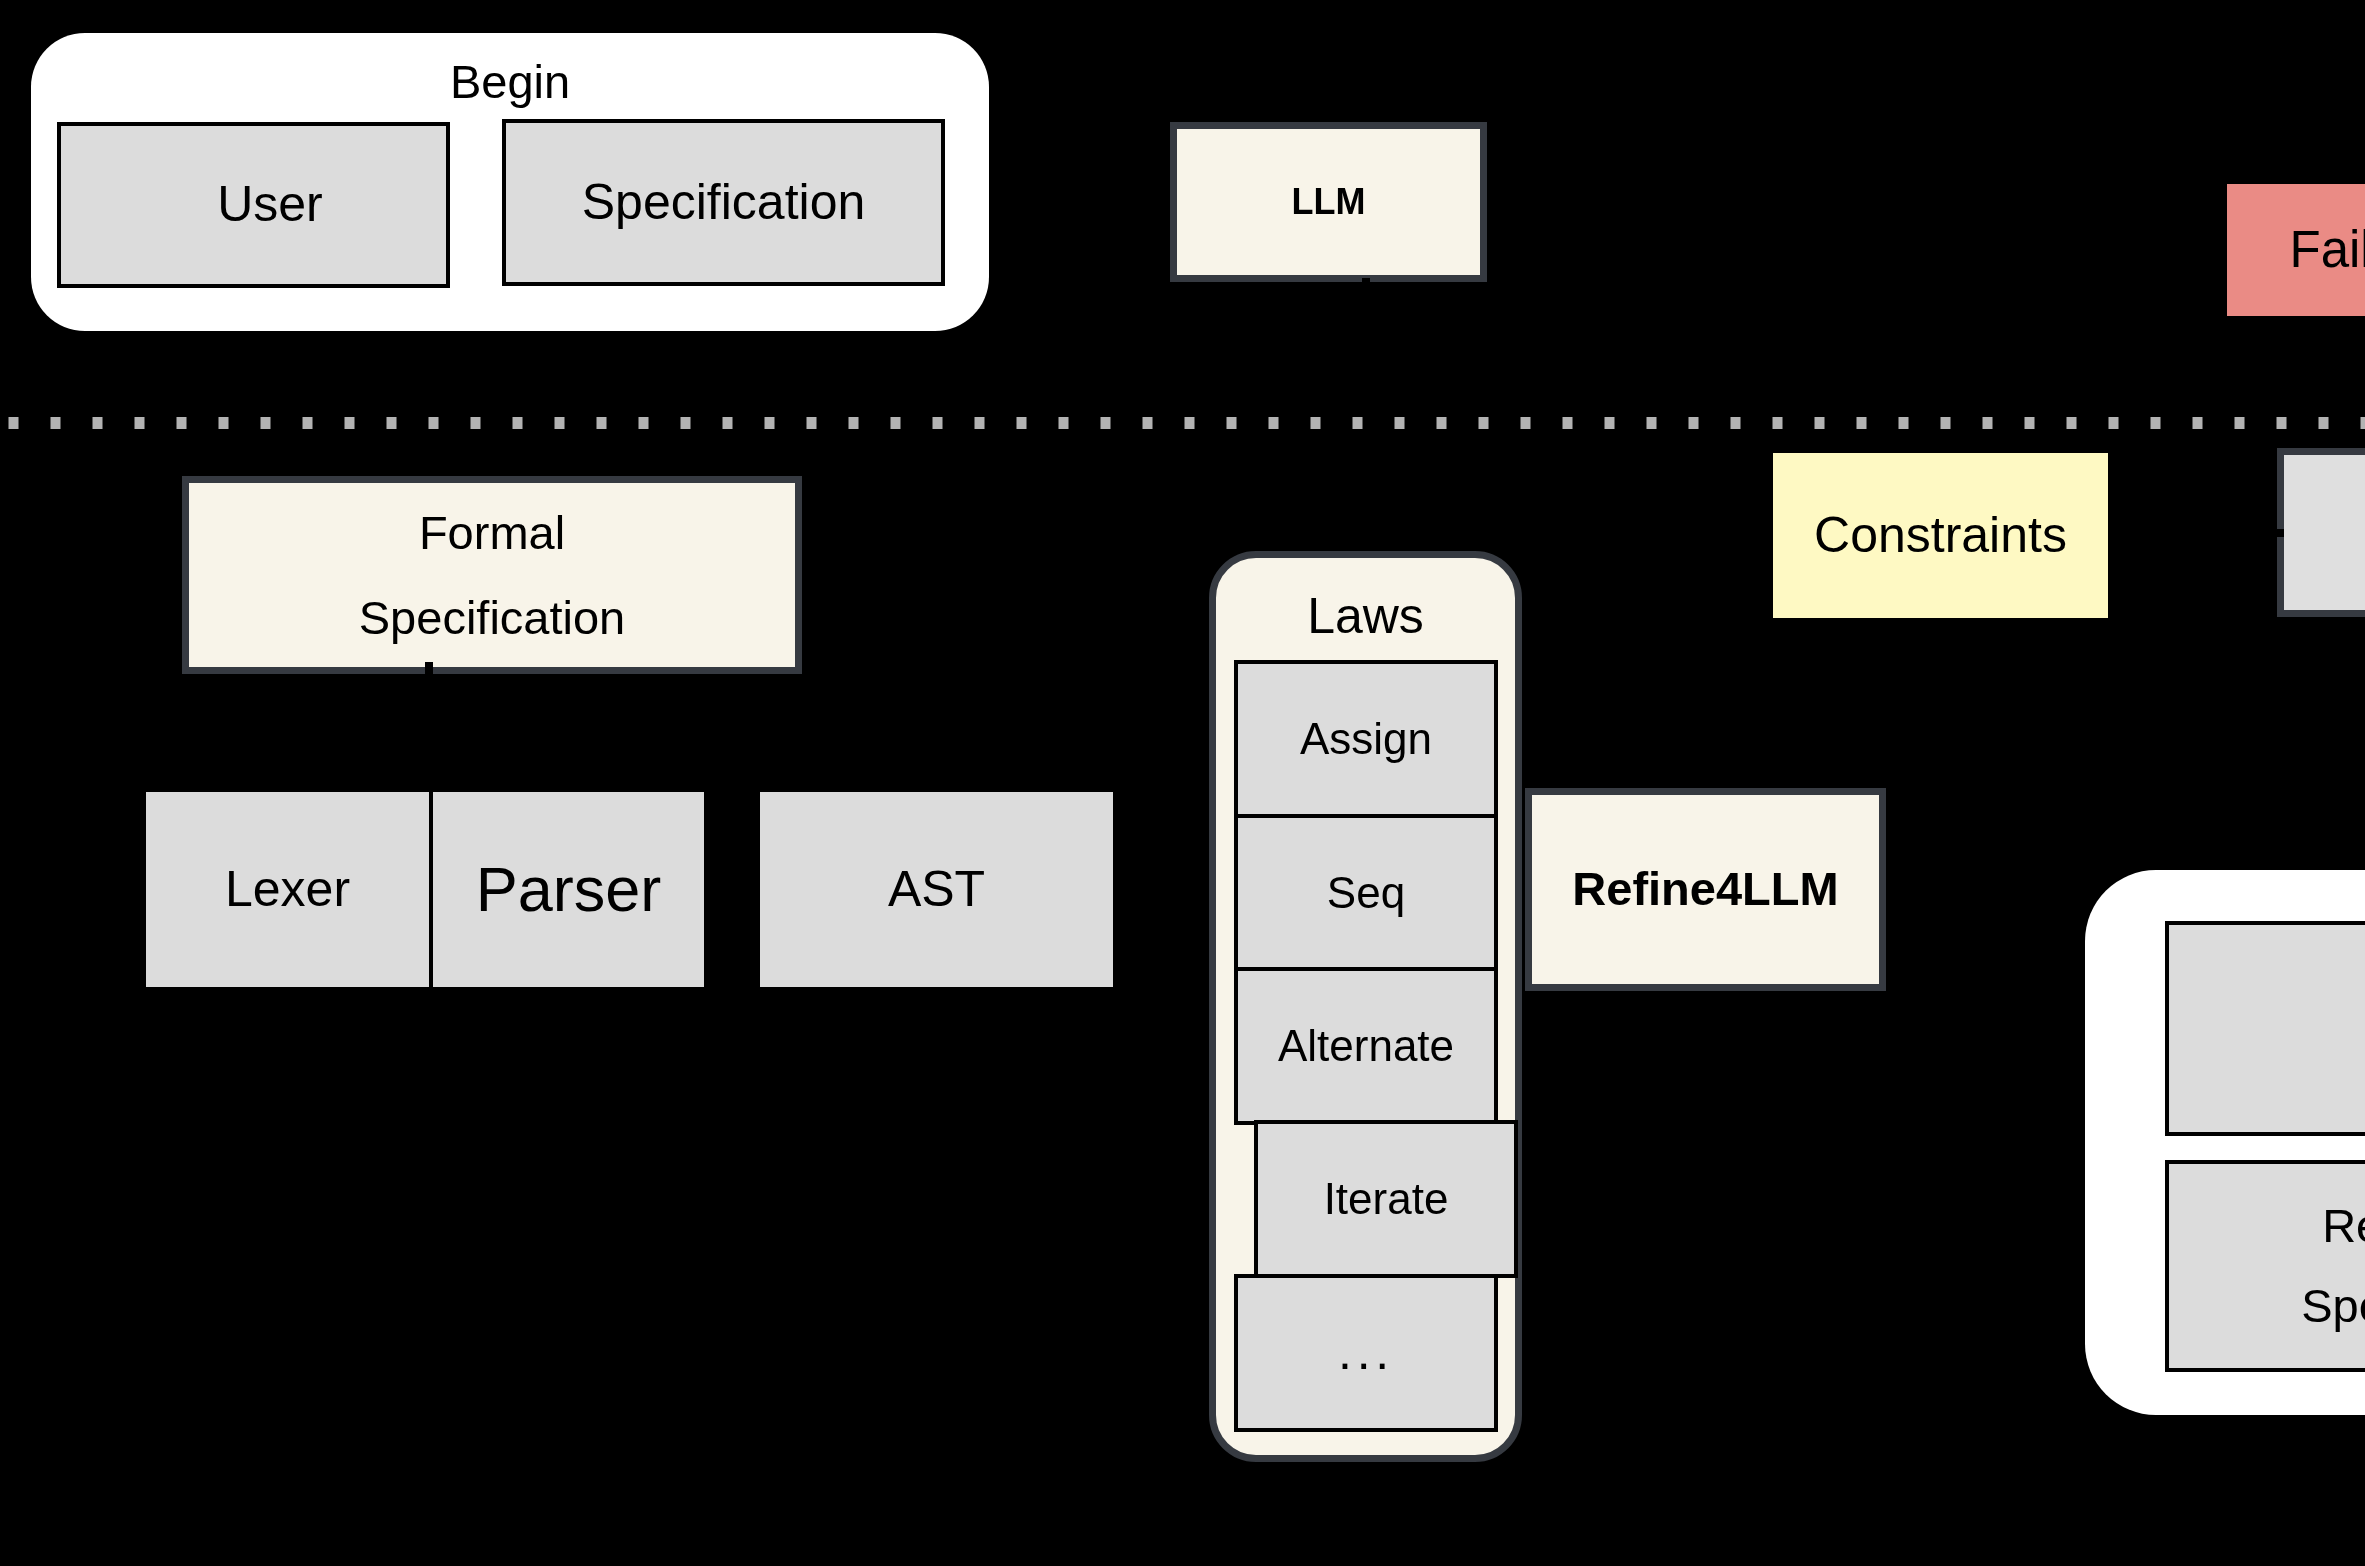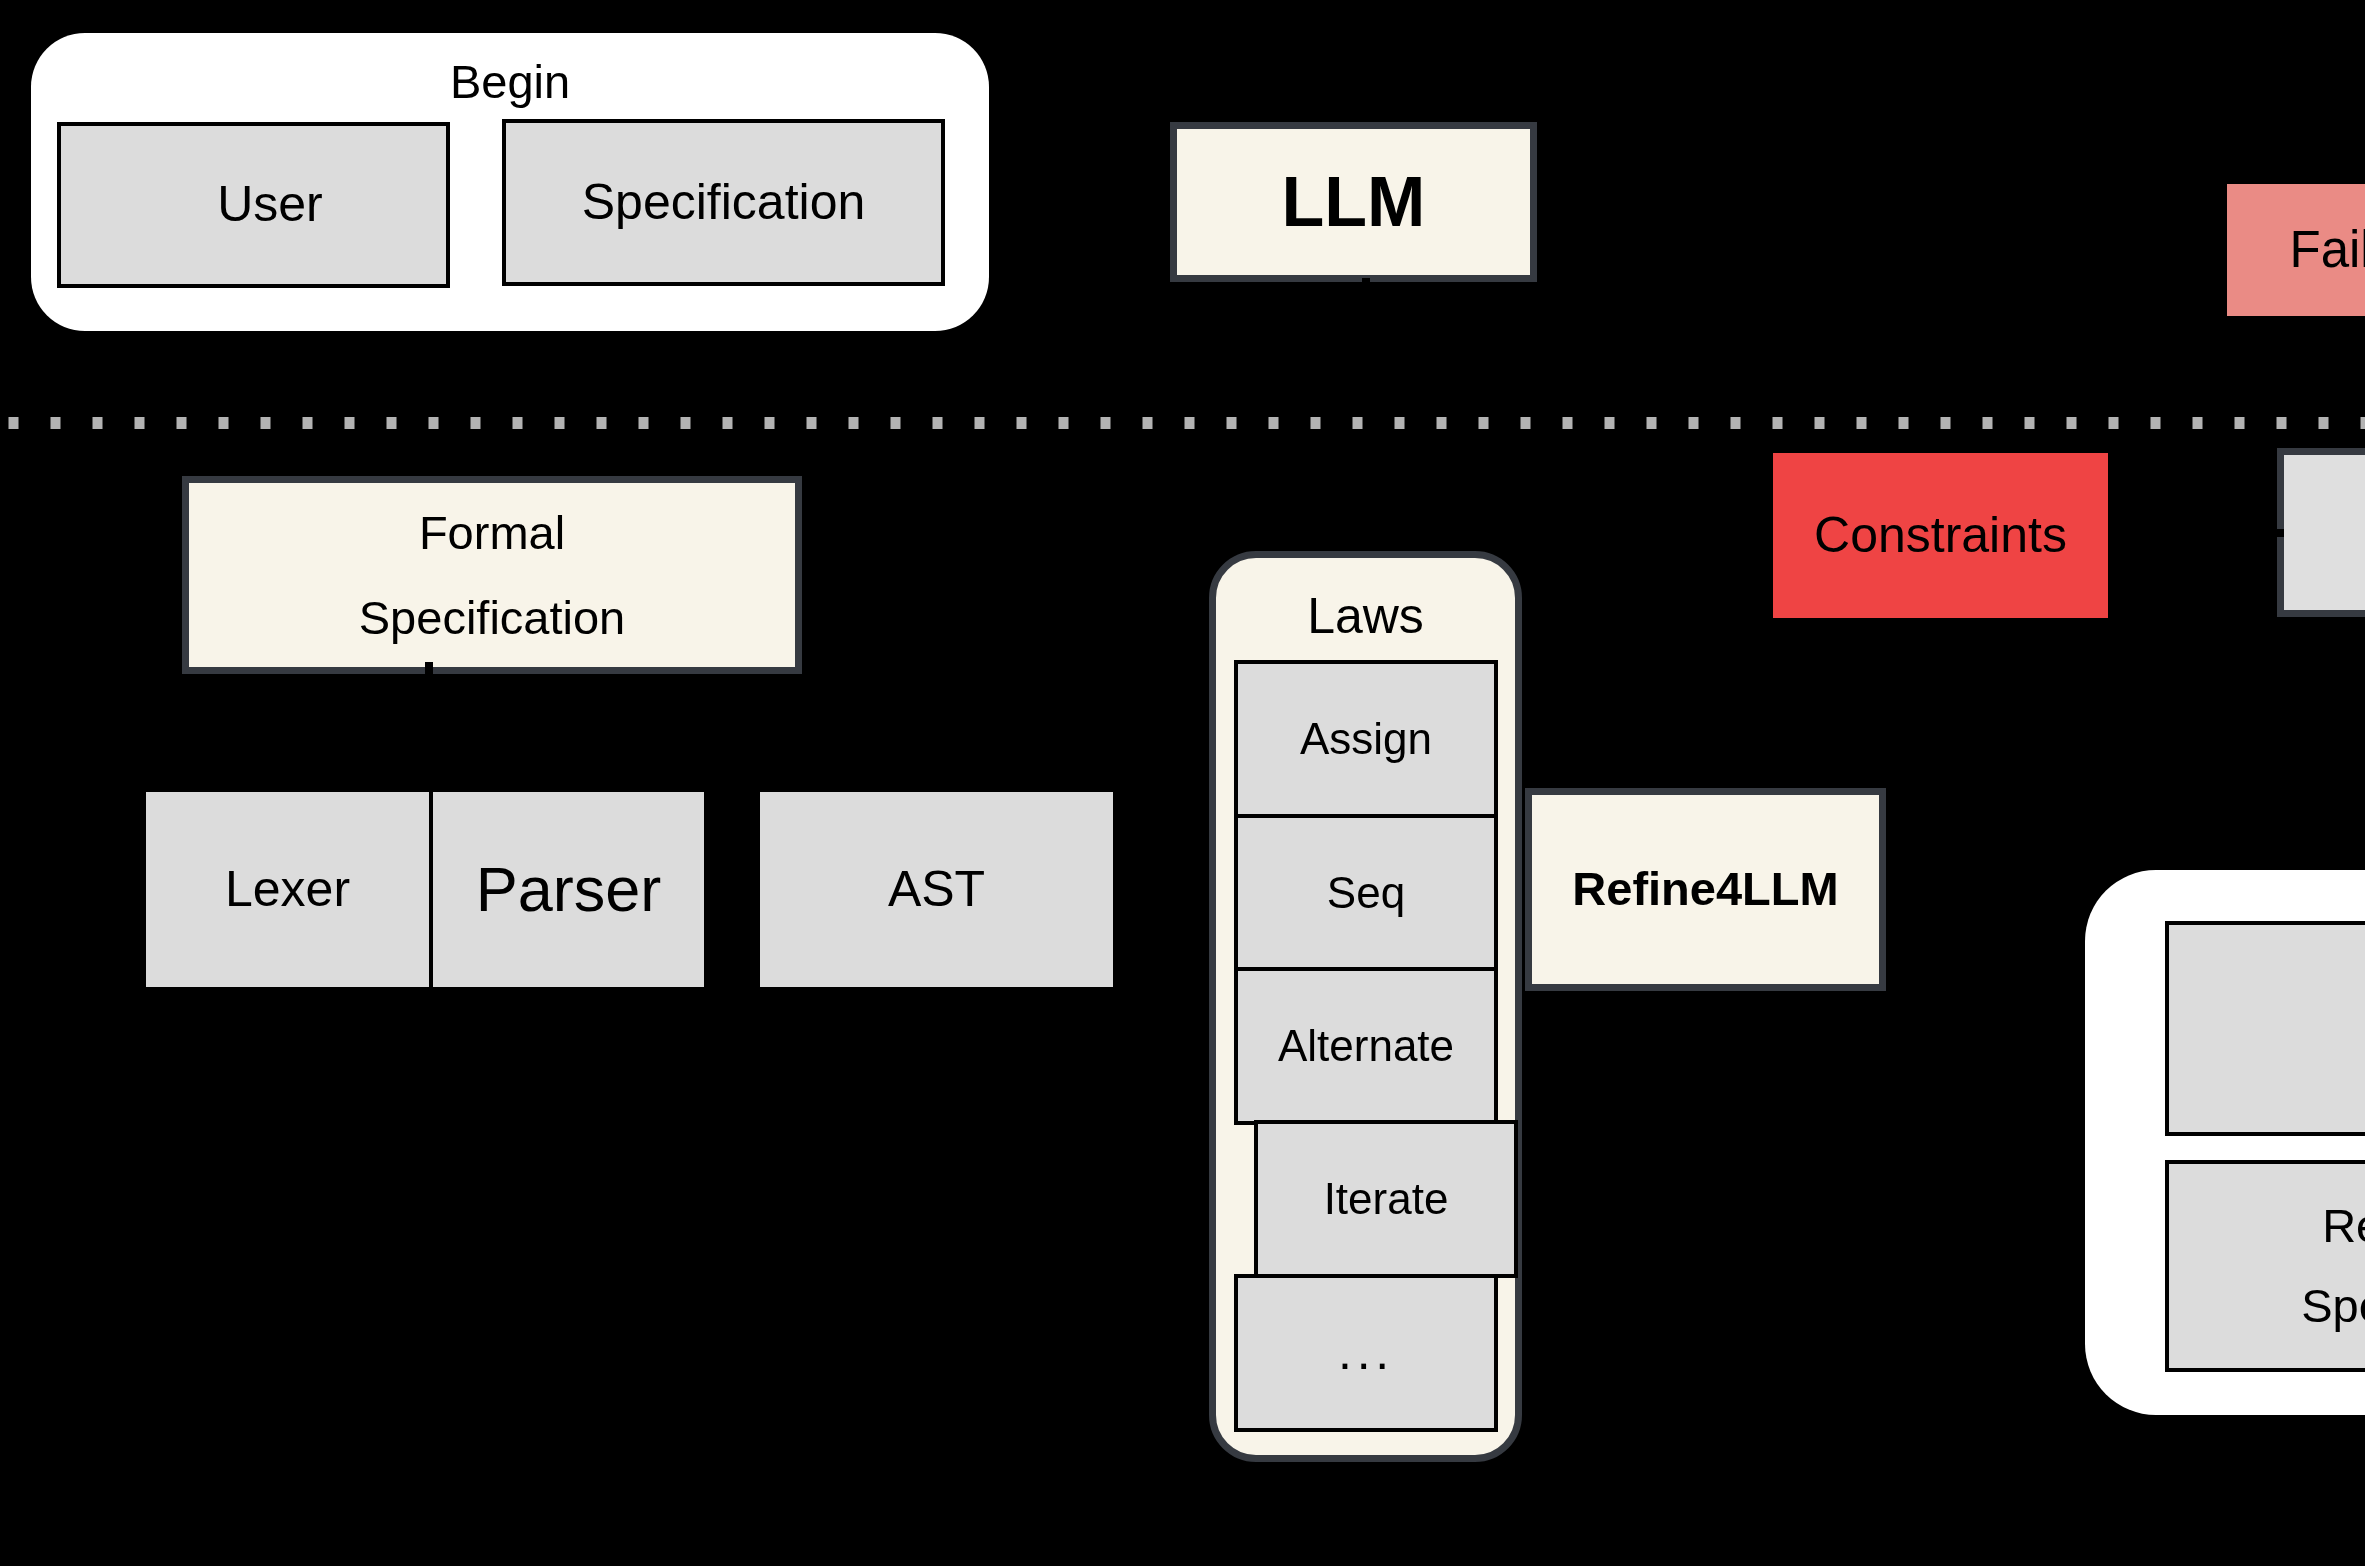--- a/index.html
+++ b/index.html
@@ -36,34 +36,34 @@
 <div class="stage">
 
   <div class="abs white-group" style="left:31px;top:33px;width:958px;height:298px;border-radius:54px;"></div>
 
   <div class="abs title" style="left:31px;top:46px;width:958px;height:71px;font-size:47px;">Begin</div>
 
   <div class="abs node gray" style="left:57px;top:122px;width:393px;height:166px;font-size:50px;padding-left:33px;">User</div>
 
   <div class="abs node gray" style="left:502px;top:119px;width:443px;height:167px;font-size:50px;">Specification</div>
 
-  <div class="abs node cream bold" style="left:1170px;top:122px;width:367px;height:160px;font-size:70px;">LLM</div>
+  <div class="abs node cream bold" style="left:1170px;top:122px;width:317px;height:160px;font-size:36px;">LLM</div>
 
   <div class="abs node plain" style="left:2227px;top:184px;width:400px;height:132px;font-size:51px;background:#ea8b85;">Failed Code</div>
 
   <div class="abs dotted-line" style="left:0;top:417px;width:2977px;height:12.3px;"></div>
 
   <div class="abs node cream" style="left:182px;top:476px;width:620px;height:198px;font-size:47px;line-height:85px;">
     <div>
       <div>Formal</div>
       <div>Specification</div>
     </div>
   </div>
 
-  <div class="abs node plain" style="left:1773px;top:453px;width:335px;height:165px;font-size:50px;background:#ef4444;">Constraints</div>
+  <div class="abs node plain" style="left:1773px;top:453px;width:335px;height:165px;font-size:50px;background:#fef9c3;">Constraints</div>
 
   <div class="abs node bold" style="left:2277px;top:448px;width:310px;height:169px;font-size:50px;background:#dfdfdf;border:7.6px solid #363a41;z-index:4;">ATPs</div>
 
   <div class="abs node gray" style="left:142px;top:788px;width:287px;height:203px;font-size:50px;border-right:none;">Lexer</div>
 
   <div class="abs node gray" style="left:429px;top:788px;width:279px;height:203px;font-size:63px;">Parser</div>
 
   <div class="abs node gray" style="left:756px;top:788px;width:361px;height:203px;font-size:50px;">AST</div>
 
   <div class="abs cream" style="left:1209px;top:551px;width:313px;height:911px;border-radius:47px;"></div>

